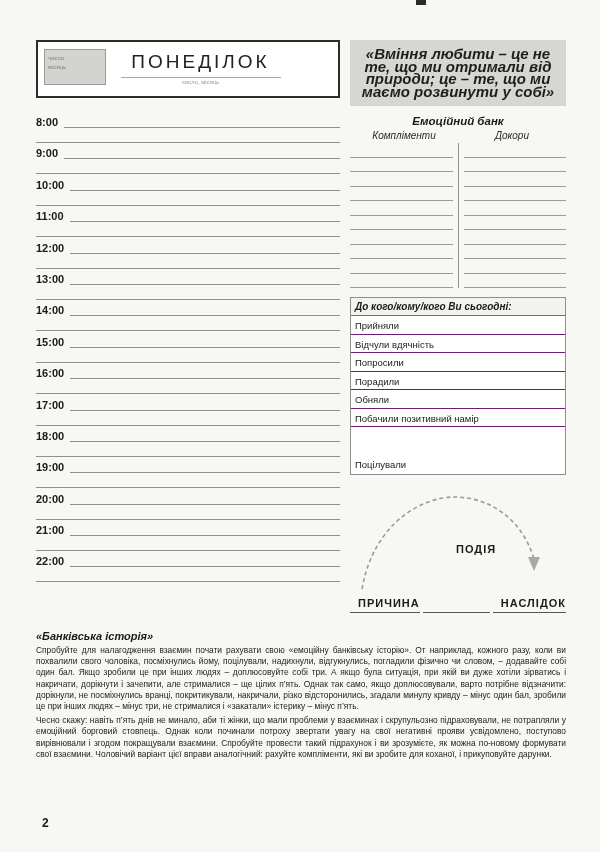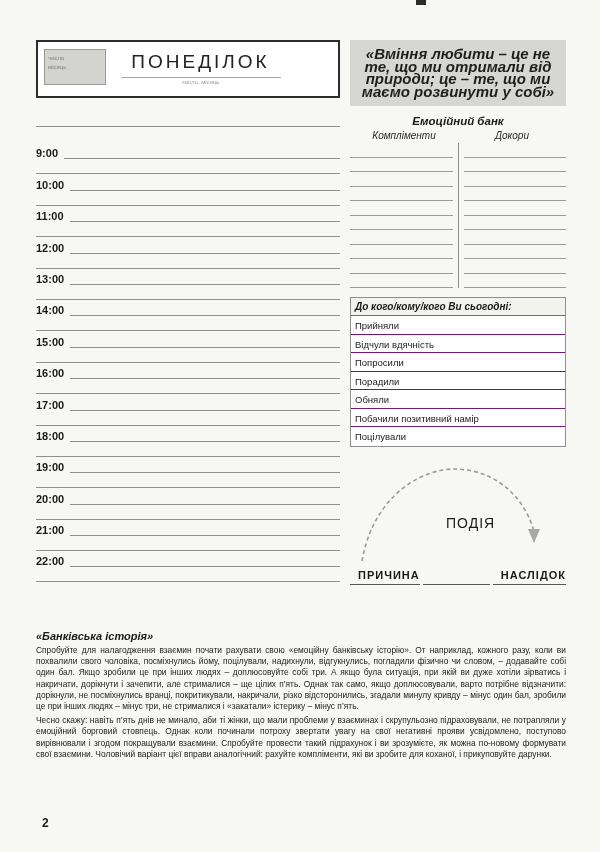--- a/index.html
+++ b/index.html
@@ -91,27 +91,27 @@
     padding:3px 4px;
     border-bottom:1px solid #6f6f6b;
     background:#f2f2ee;
   }
   .action-row {
     height:18.5px;
     border-bottom:1px solid #701a75;
     font-size:9.5px;
     padding:4px 0 0 4px;
   }
-  .action-row:last-child { border-bottom:none; }
+  .action-row:last-child { border-bottom:none;margin-top:28px; }
 
   .diagram { margin-top:12px; position:relative; height:108px; }
   .diagram svg { position:absolute; left:0; top:0; }
   .event-label {
-    position:absolute; left:96px; top:56px;
-    font-weight:normal; font-size:14px; letter-spacing:1px;
+    position:absolute; left:106px; top:56px;
+    font-weight:bold; font-size:11px; letter-spacing:1px;
   }
   .cause-effect-row {
     display:flex; align-items:flex-end;
     margin-top:2px;
   }
   .ce-label {
     font-weight:bold; font-size:11px; letter-spacing:1px;
     border-bottom:1px solid #555;
     padding-bottom:3px;
     padding-left:8px;
@@ -146,20 +146,24 @@
     <div class="date-box">
       <div>число</div>
       <div>місяць</div>
     </div>
     <div class="day-title">ПОНЕДІЛОК</div>
     <div class="day-subtitle">число, місяць</div>
   </div>
 
   <div class="schedule">
     <div class="slot">
+      <div class="slot-top">
+          <span class="time">8:00</span>
+          <span class="hline"></span>
+        </div>
       <div class="slot-bottom"></div>
     </div>
     <div class="slot">
       <div class="slot-top">
           <span class="time">9:00</span>
           <span class="hline"></span>
         </div>
       <div class="slot-bottom"></div>
     </div>
     <div class="slot">

